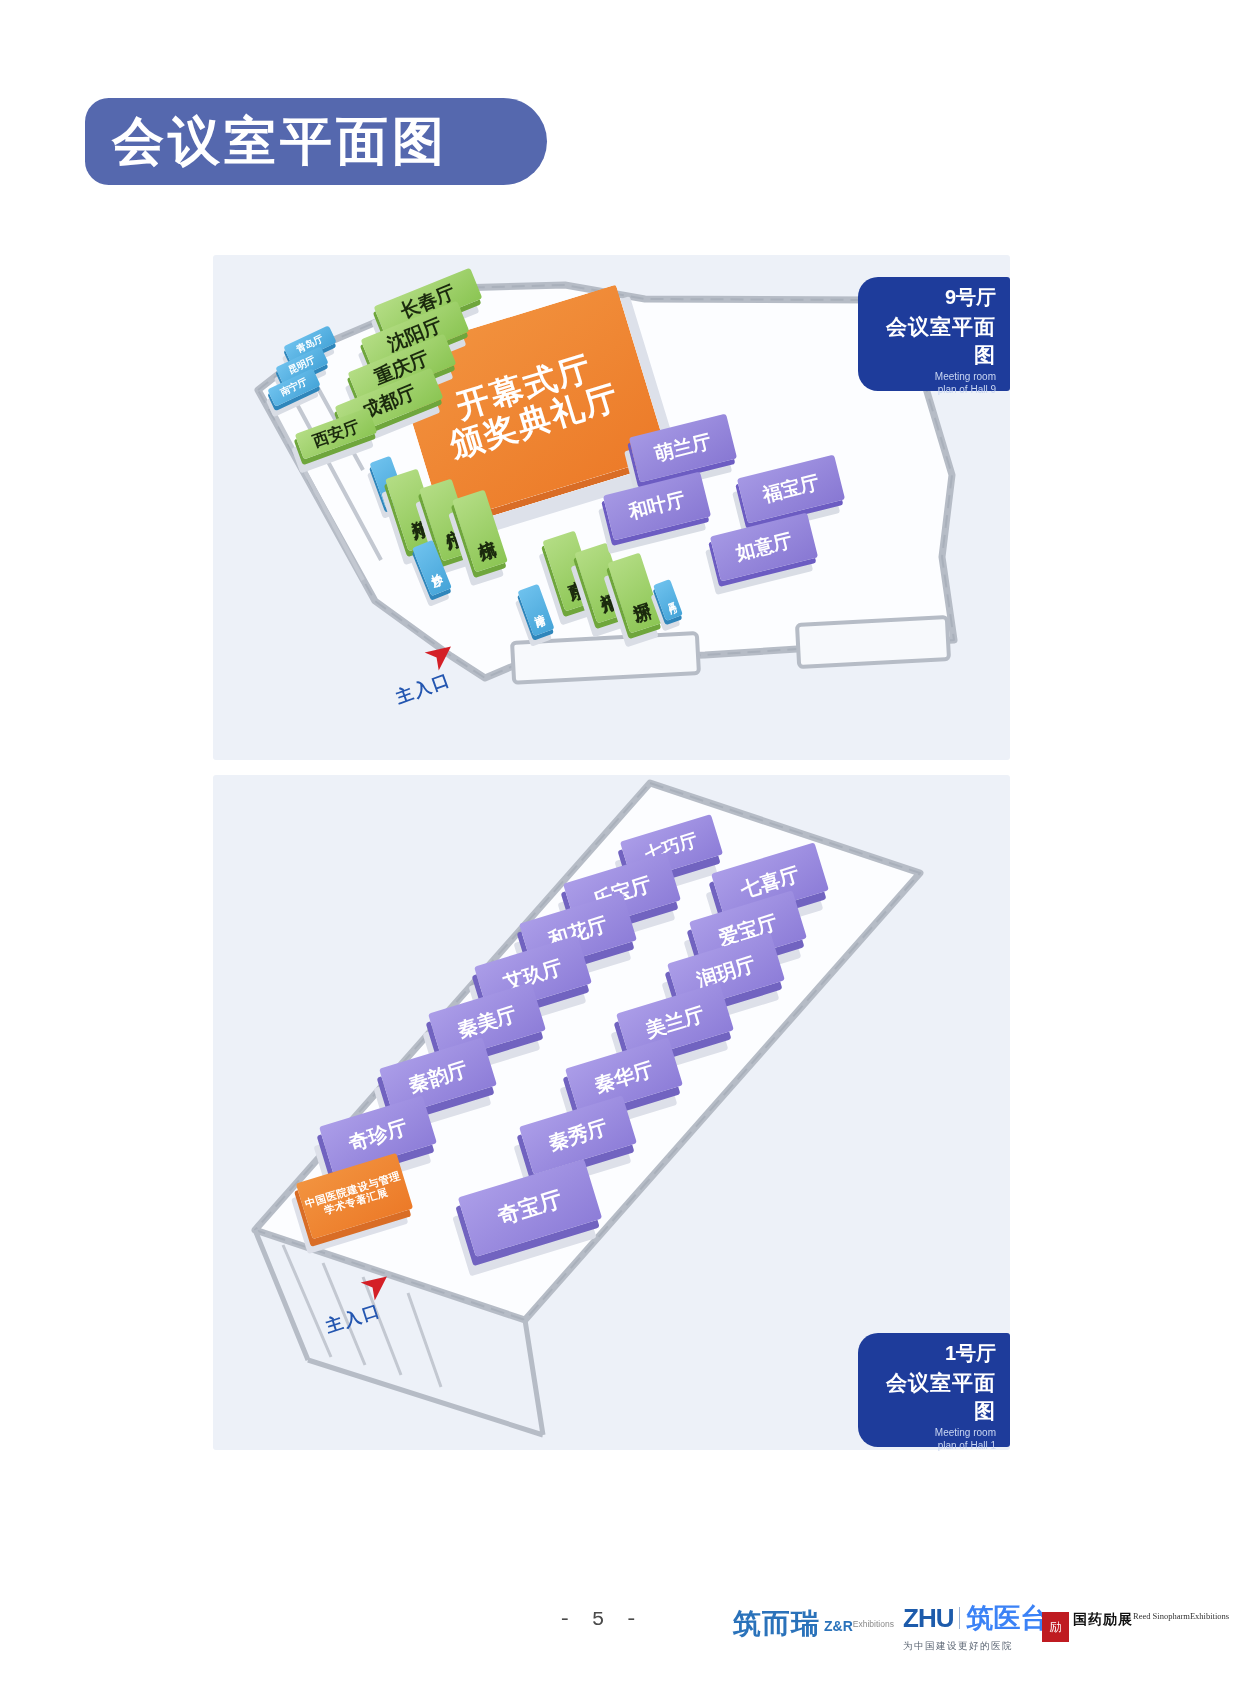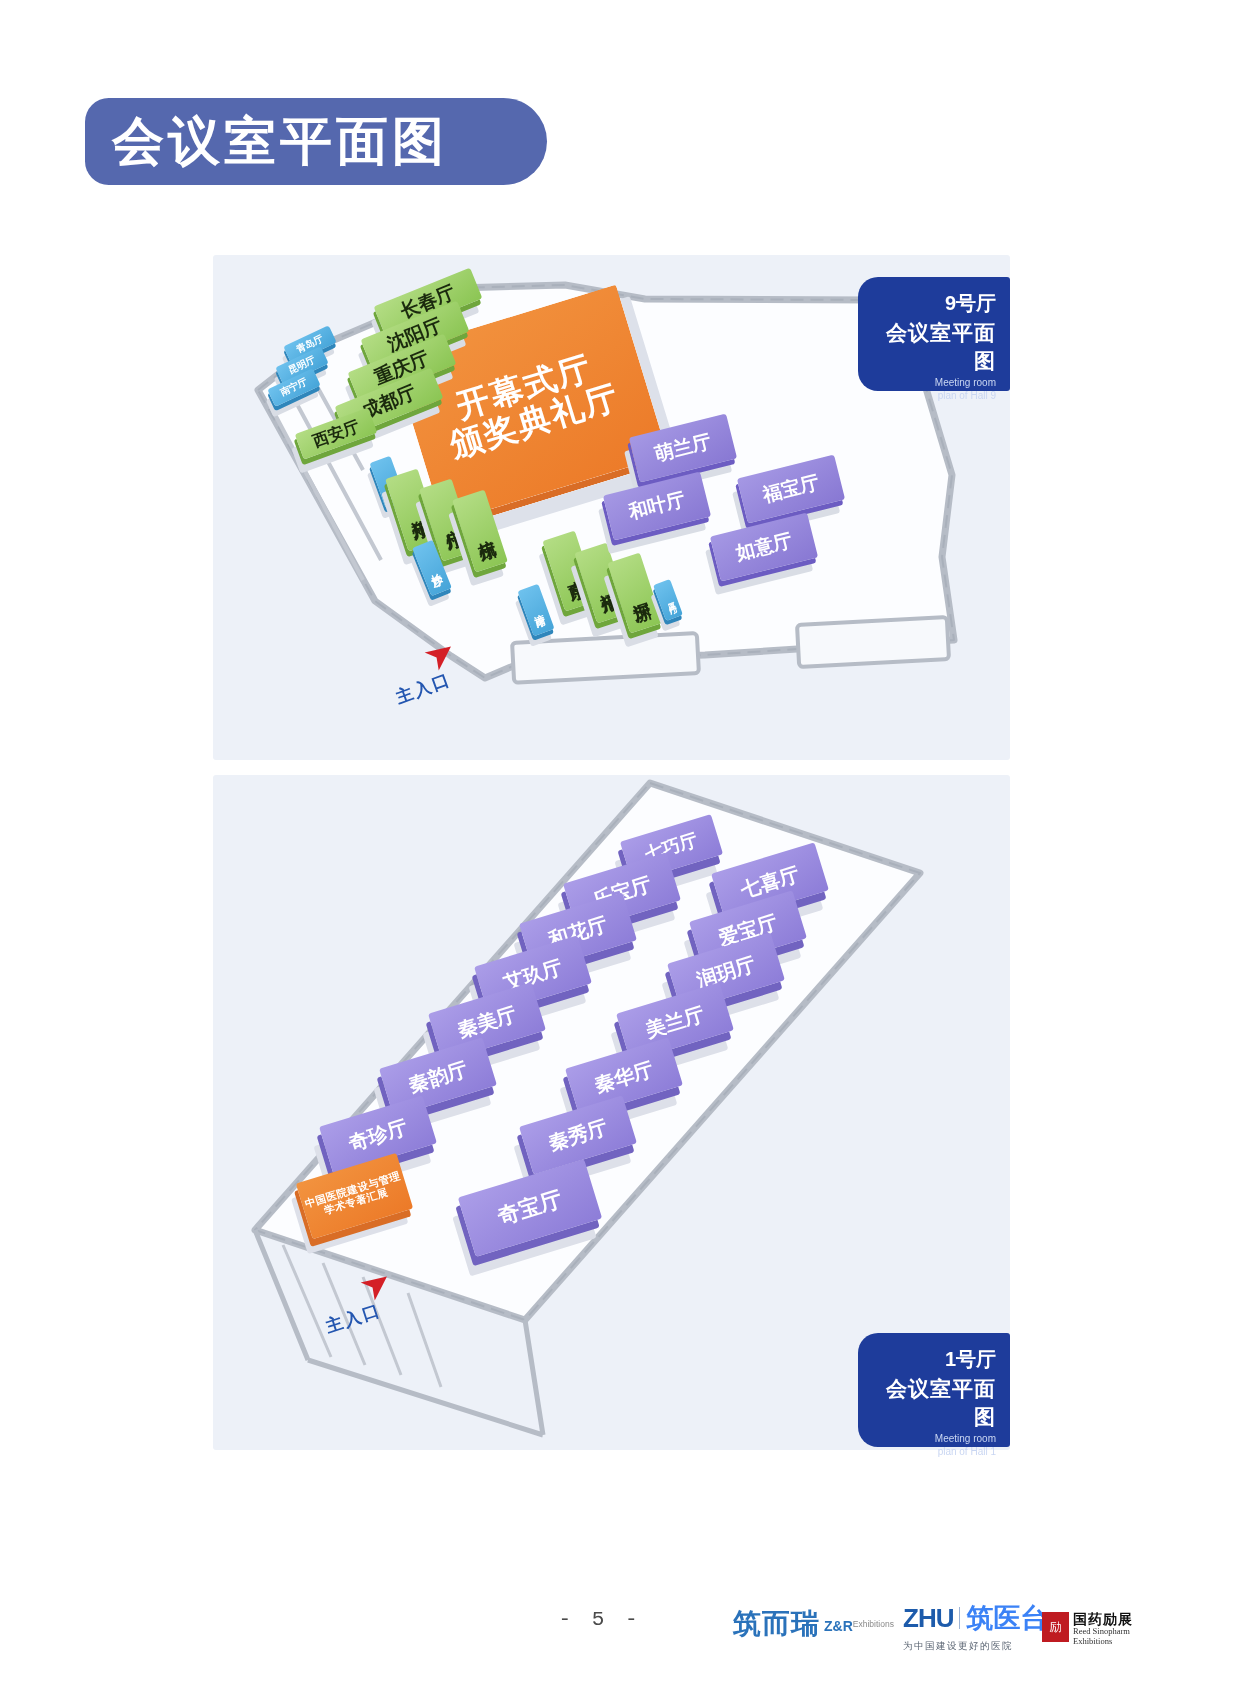--- a/index.html
+++ b/index.html
@@ -12,21 +12,21 @@
     padding-left:27px; color:#fff; font-size:52px; font-weight:bold; letter-spacing:4px; }
 
   
   .panel { position:absolute; left:213px; width:797px; background:#edf1f8; border-radius:3px; }
   #panel-hall9 { top:255px; height:505px; }
   #panel-hall1 { top:775px; height:675px; }
   .walls { position:absolute; left:0; top:0; }
 
   
   .badge { position:absolute; right:0; width:152px; height:114px; background:#1e3c9b;
-    color:#fff; text-align:right; padding:13px 14px 8px; border-radius:20px 3px 3px 20px; }
+    color:#fff; text-align:right; padding:7px 14px 8px; border-radius:20px 3px 3px 20px; }
   .badge-hall { font-size:20px; font-weight:bold; }
   .badge-title { font-size:21px; font-weight:bold; margin-top:2px; letter-spacing:1px; }
   .badge-sub { font-size:10px; color:#c9d6f2; margin-top:2px; }
 
   
   .room { position:absolute; display:flex; align-items:center; justify-content:center;
     font-weight:bold; border-radius:3px; text-align:center; line-height:1.1; }
   .green  { background:linear-gradient(160deg,#b4dd85,#8bc553); color:#1b2a0e;
     box-shadow:-3px 5px 0 #6fa63c, -8px 12px 0 #d9dde5; }
   .blue   { background:linear-gradient(160deg,#6fc2ee,#45a4d8); color:#fff;
@@ -57,21 +57,21 @@
   .zr-en2 { color:#8a8a8a; font-size:8.5px; line-height:1.2; }
   .logo-zhu { position:absolute; left:903px; top:1600px; }
   .zhu-row { display:flex; align-items:center; }
   .zhu-en { color:#1d5bab; font-size:26px; font-weight:bold; letter-spacing:-1px; }
   .zhu-div { width:1px; height:22px; background:#9db4d6; margin:0 6px; }
   .zhu-cn { color:#3b82f6; font-size:27px; font-weight:bold; }
   .zhu-tag { color:#5a6472; font-size:9.5px; letter-spacing:1.5px; margin-top:4px; font-family:"Liberation Serif","DejaVu Serif",serif; }
   .logo-gy { position:absolute; left:1042px; top:1612px; display:flex; }
   .gy-seal { width:27px; height:30px; background:#bf1b21; color:#fff; font-size:12px;
     display:flex; align-items:center; justify-content:center; }
-  .gy-col { display:flex; flex-direction:column; margin-left:4px; }
+  .gy-col { display:flex; flex-direction:row; margin-left:4px; }
   .gy-cn { color:#111; font-size:14px; font-weight:bold; letter-spacing:1px; line-height:1.1; }
   .gy-en { color:#333; font-size:8.5px; line-height:1.15; font-family:"Liberation Serif","DejaVu Serif",serif; }
 </style>
 </head>
 <body>
 
 <div class="title-banner">会议室平面图</div>
 
 <div class="panel" id="panel-hall9">
 

